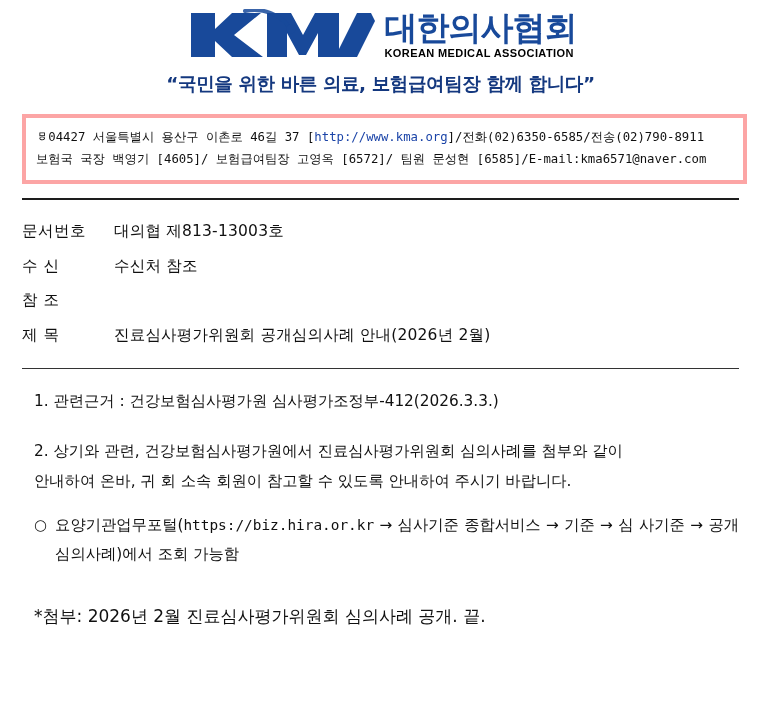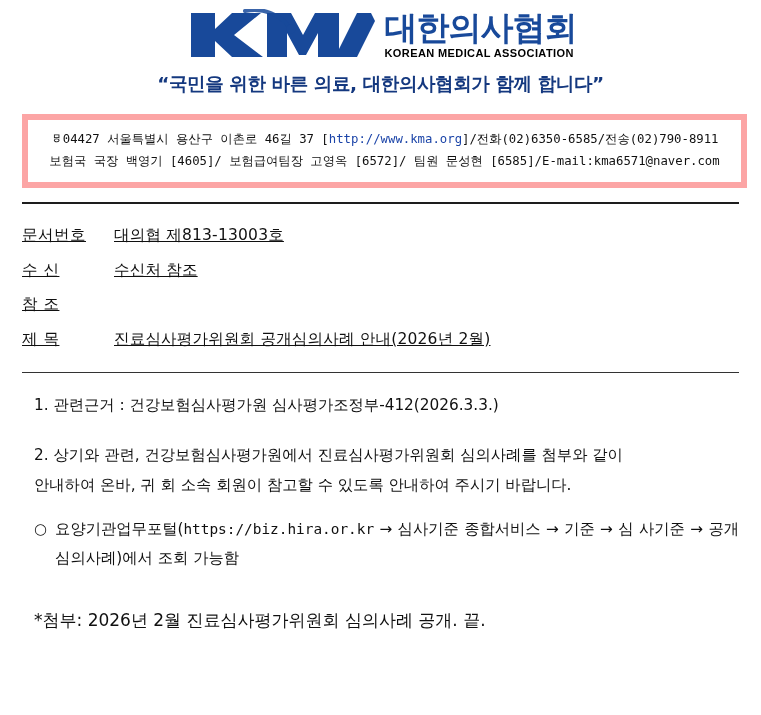--- a/index.html
+++ b/index.html
@@ -62,23 +62,23 @@
     margin-top: 9px;
     font-size: 18.5px;
     font-weight: bold;
     color: #14387f;
     letter-spacing: -0.4px;
   }
 
   
   .addr-box {
     margin: 18px 14px 0 22px;
-    border: 6px solid #fca5a5;
+    border: 4px solid #fca5a5;
     padding: 9px 10px 10px 10px;
-    text-align: center;
+    text-align: left;
     font-family: "DejaVu Sans Mono", "Liberation Mono", monospace;
     font-size: 12.3px;
     line-height: 1.75;
     color: #101010;
   }
   .addr-line { white-space: nowrap; }
   .addr-link { color: #1b44a8; }
 
   
   .rule-thick {
@@ -94,21 +94,20 @@
   .fields {
     margin: 14px 0 0 0;
     padding: 0 22px;
   }
   .field-row {
     display: flex;
     align-items: center;
     font-size: 15.5px;
     line-height: 1;
     padding: 10px 0 9px 0;
-    text-decoration: underline;
   }
   .field-label {
     width: 92px;
     flex: 0 0 92px;
     letter-spacing: 0.5px;
   }
   .field-value {
     letter-spacing: 0.2px;
   }
 
@@ -170,21 +169,21 @@
         <path d="M150,48 L172,4 L186,4 L190,12 L172,48 Z" fill="#18499a"></path>
 
         <path d="M60,2 C78,-2 96,6 104,18" stroke="#18499a" stroke-width="4" fill="none" stroke-linecap="round" opacity="0.85"></path>
         <circle cx="106" cy="20" r="4.5" fill="#18499a"></circle>
       </svg>
       <div class="kma-korean">
         <span class="ko">대한의사협회</span>
         <span class="en">KOREAN MEDICAL ASSOCIATION</span>
       </div>
     </div>
-    <div class="slogan">“국민을 위한 바른 의료, 대한의사협회가 함께 합니다”</div>
+    <div class="slogan">“국민을 위한 바른 의료, 보험급여팀장 함께 합니다”</div>
   </div>
 
   <div class="addr-box">
     <div class="addr-line">
       <span>ㅱ04427 서울특별시 용산구 이촌로 46길 37 [</span><span class="addr-link">http://www.kma.org</span><span>]/전화(02)6350-6585/전송(02)790-8911</span>
     </div>
     <div class="addr-line">보험국 국장 백영기 [4605]/ 보험급여팀장 고영옥 [6572]/ 팀원 문성현 [6585]/E-mail:kma6571@naver.com</div>
   </div>
 
   <div class="rule-thick"></div>

